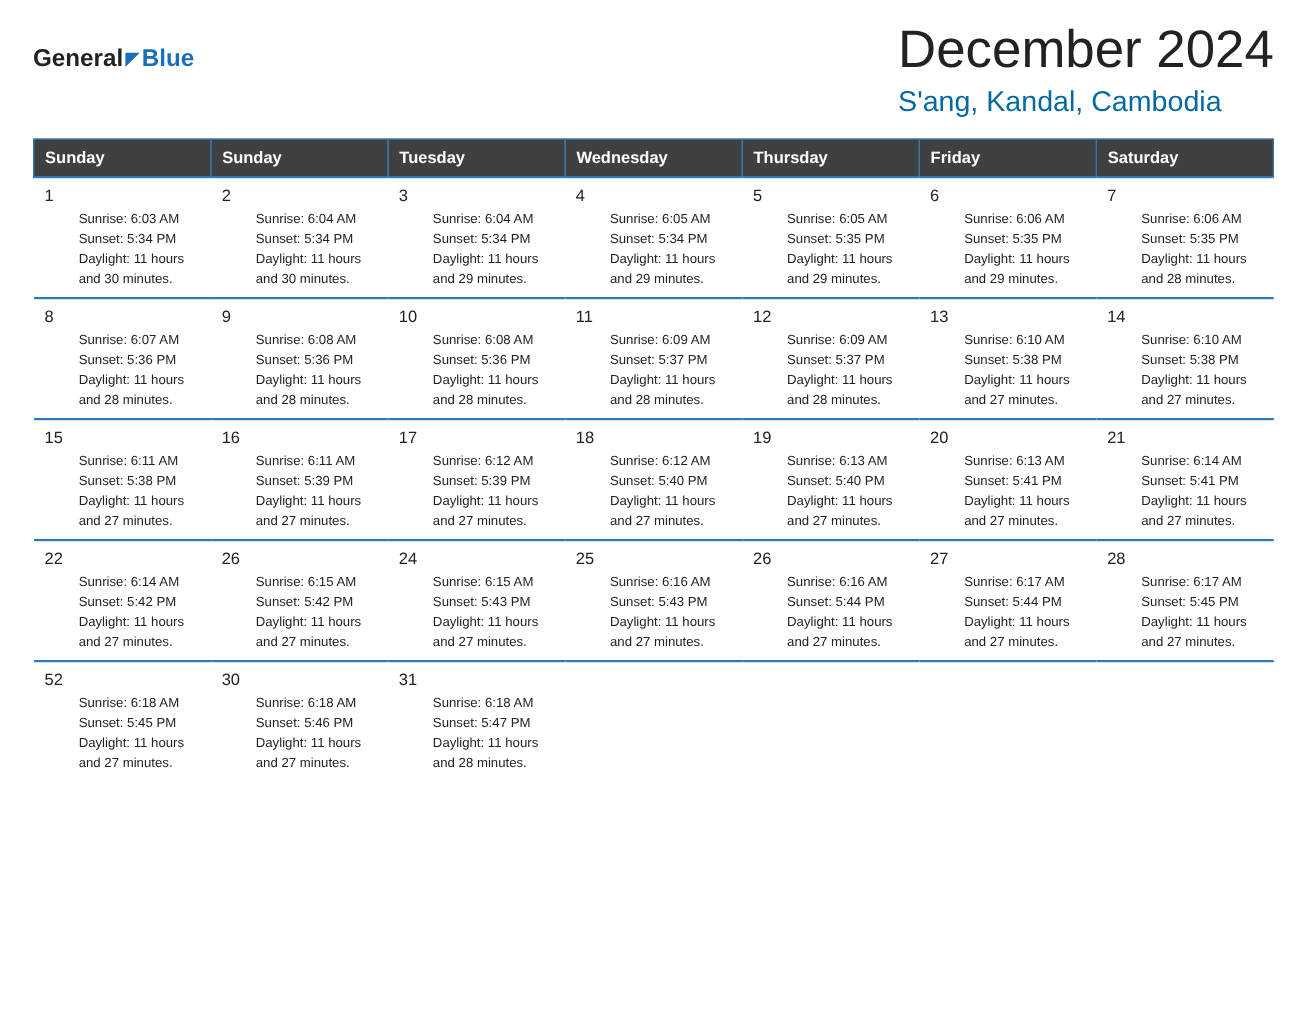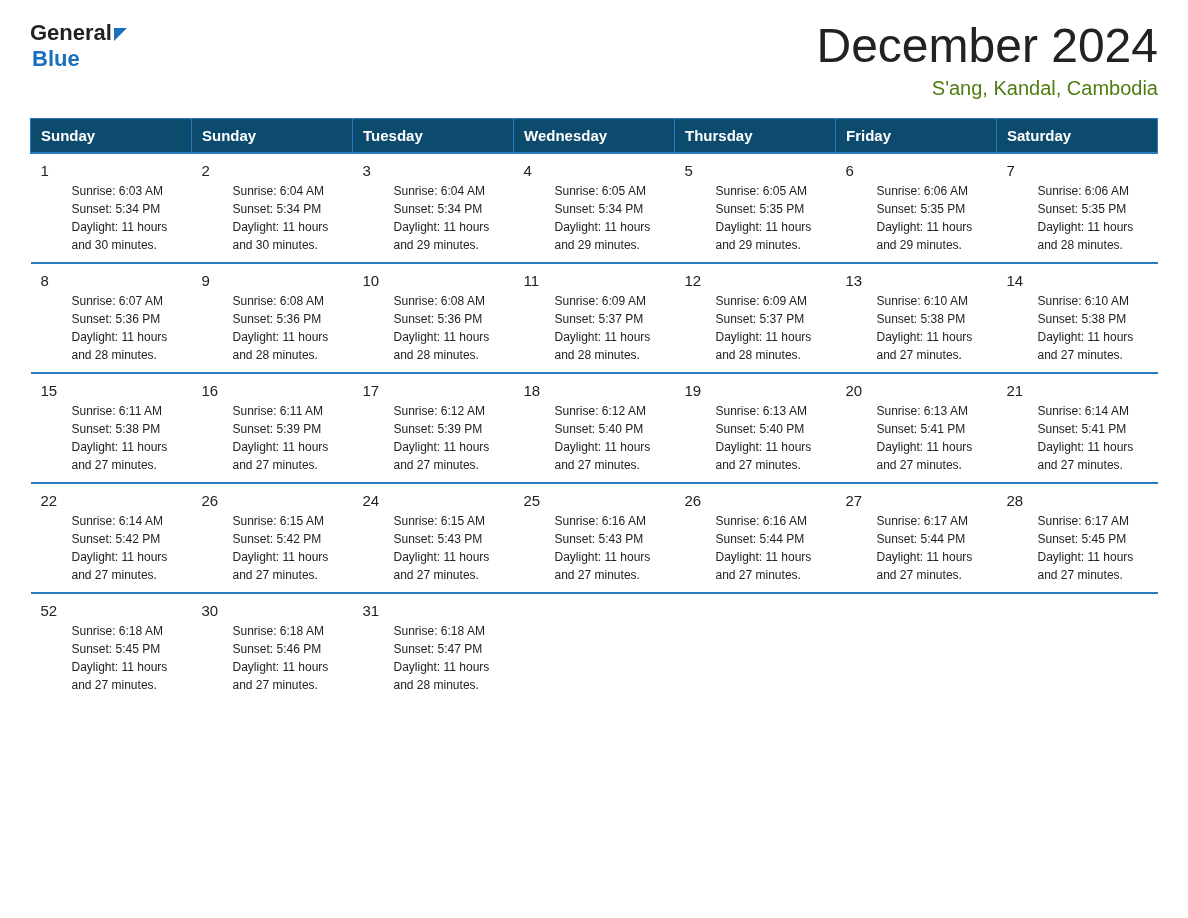--- a/index.html
+++ b/index.html
@@ -11,48 +11,47 @@
       padding: 20px 30px;
     }
     .header-row {
       display: flex;
       justify-content: space-between;
       align-items: flex-start;
       margin-bottom: 18px;
     }
     .logo-block {
       display: flex;
-      flex-direction: column;
       align-items: flex-start;
+      margin-top: 20px;
     }
     .logo-line1 {
       display: flex;
       align-items: center;
     }
     .title-block {
-      text-align: right;
     }
     .title-main {
       font-size: 48px;
       font-weight: normal;
       color: #222;
       line-height: 1.1;
     }
     .title-sub {
-      font-size: 20px;
-      color: #4d7c0f;
+      font-size: 26px;
+      color: #0369a1;
       margin-top: 4px;
     }
     .calendar-table {
       width: 100%;
       border-collapse: collapse;
       table-layout: fixed;
     }
     .calendar-table th {
-      background-color: #0c4a6e;
+      background-color: #404040;
       color: #fff;
       font-size: 15px;
       font-weight: bold;
       padding: 8px 10px;
       text-align: left;
       border: 1px solid #2a7abf;
     }
     .calendar-table td {
       vertical-align: top;
       padding: 8px 10px;

